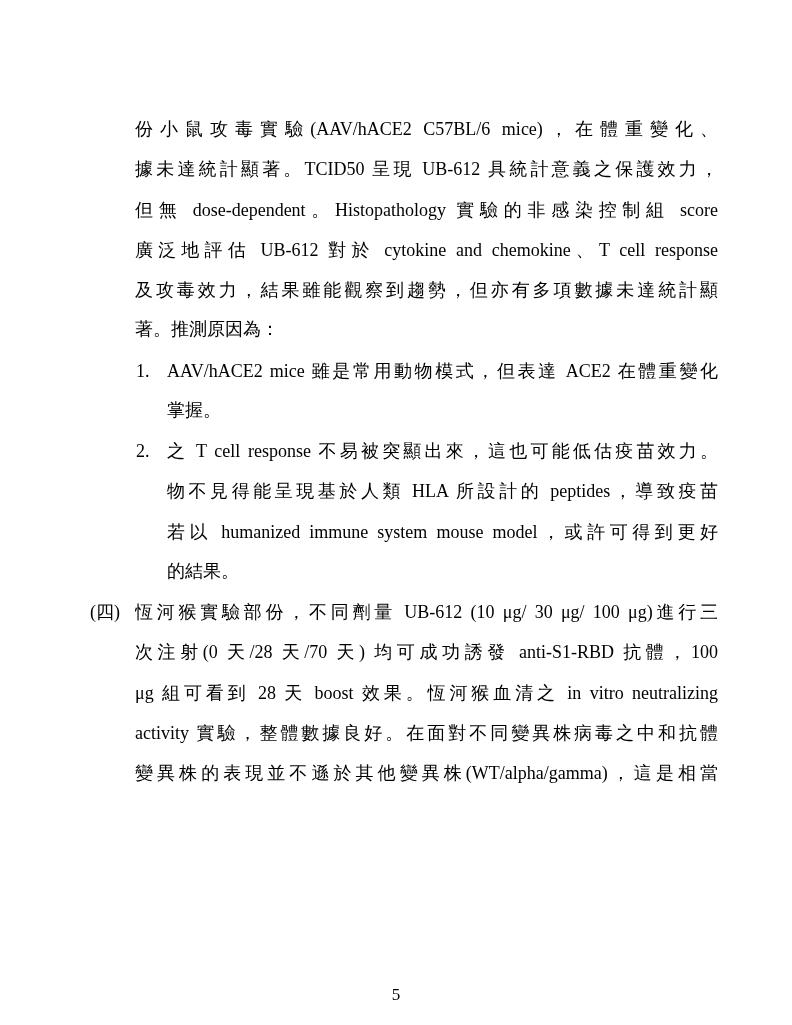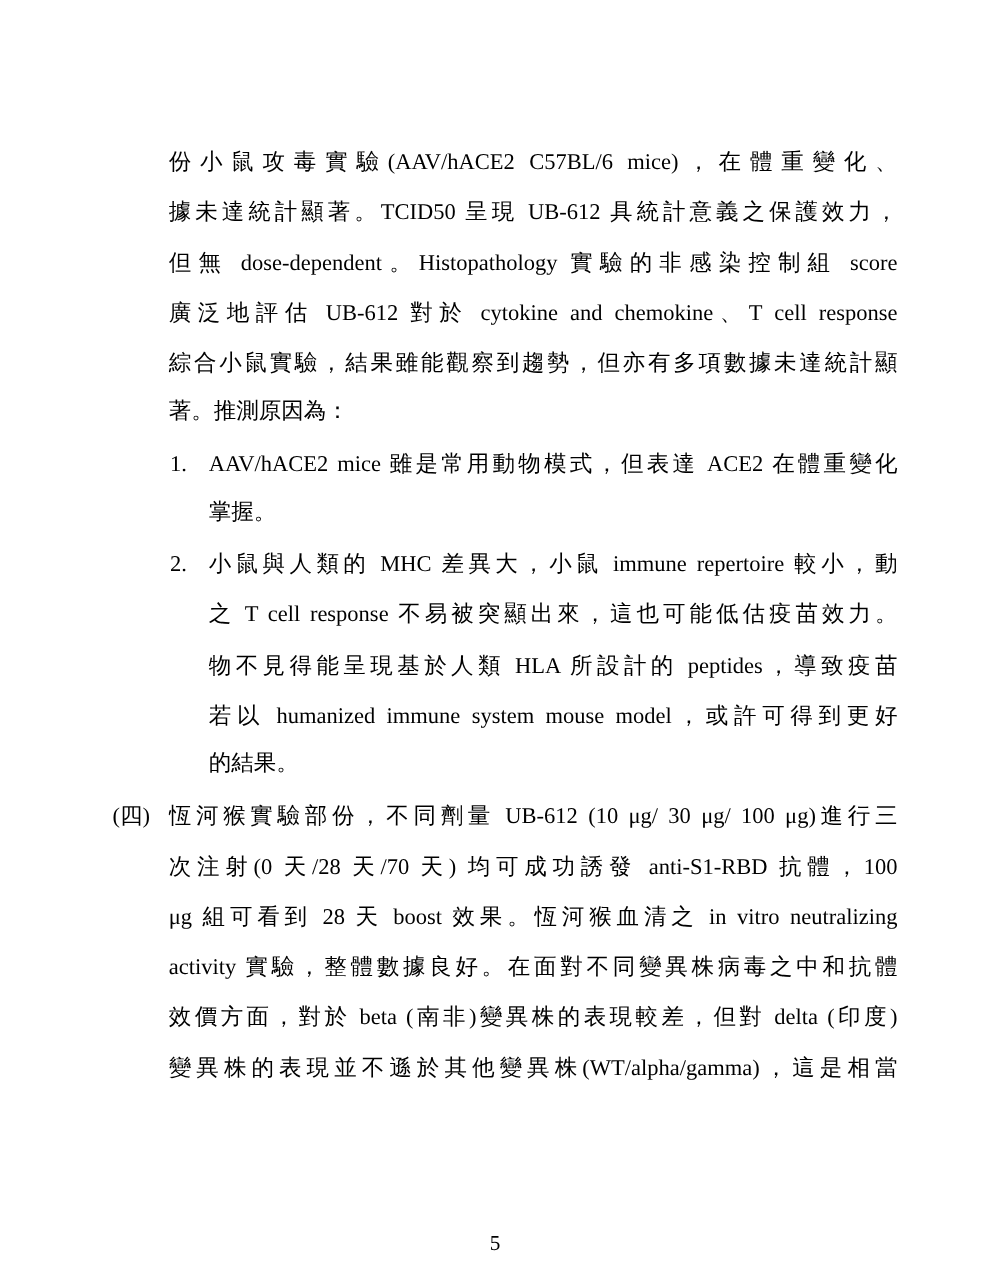--- a/index.html
+++ b/index.html
@@ -79,45 +79,43 @@
 <body>
 
 <div class="page">
   <div class="content">
 
     <div class="para">
       <div class="line j">份小鼠攻毒實驗(AAV/hACE2 C57BL/6 mice)，在體重變化、</div>
       <div class="line j">據未達統計顯著。TCID50 呈現 UB-612 具統計意義之保護效力，</div>
       <div class="line j">但無 dose-dependent。Histopathology 實驗的非感染控制組 score</div>
       <div class="line j">廣泛地評估 UB-612 對於 cytokine and chemokine、T cell response</div>
-      <div class="line j">綜合小鼠實驗，結果雖能觀察到趨勢，但亦有多項數據未達統計顯</div>
+      <div class="line j">及攻毒效力，結果雖能觀察到趨勢，但亦有多項數據未達統計顯</div>
       <div class="line short">著。推測原因為：</div>
     </div>
 
     <div class="li">
       <span class="marker">1.</span>
       <div class="line j">AAV/hACE2 mice 雖是常用動物模式，但表達 ACE2 在體重變化</div>
       <div class="line short">掌握。</div>
     </div>
 
     <div class="li">
       <span class="marker">2.</span>
-      <div class="line j">小鼠與人類的 MHC 差異大，小鼠 immune repertoire 較小，動</div>
       <div class="line j">之 T cell response 不易被突顯出來，這也可能低估疫苗效力。</div>
       <div class="line j">物不見得能呈現基於人類 HLA 所設計的 peptides，導致疫苗</div>
       <div class="line j">若以 humanized immune system mouse model，或許可得到更好</div>
       <div class="line short">的結果。</div>
     </div>
 
     <div class="sec">
       <span class="marker">(四)</span>
       <div class="line j">恆河猴實驗部份，不同劑量 UB-612 (10 μg/ 30 μg/ 100 μg)進行三</div>
       <div class="line j">次注射(0 天/28 天/70 天) 均可成功誘發 anti-S1-RBD 抗體，100</div>
       <div class="line j">μg 組可看到 28 天 boost 效果。恆河猴血清之 in vitro neutralizing</div>
       <div class="line j">activity 實驗，整體數據良好。在面對不同變異株病毒之中和抗體</div>
-      <div class="line j">效價方面，對於 beta (南非)變異株的表現較差，但對 delta (印度)</div>
       <div class="line j">變異株的表現並不遜於其他變異株(WT/alpha/gamma)，這是相當</div>
     </div>
 
   </div>
 
   <div class="footer">5</div>
 </div>
 
 </body></html>

